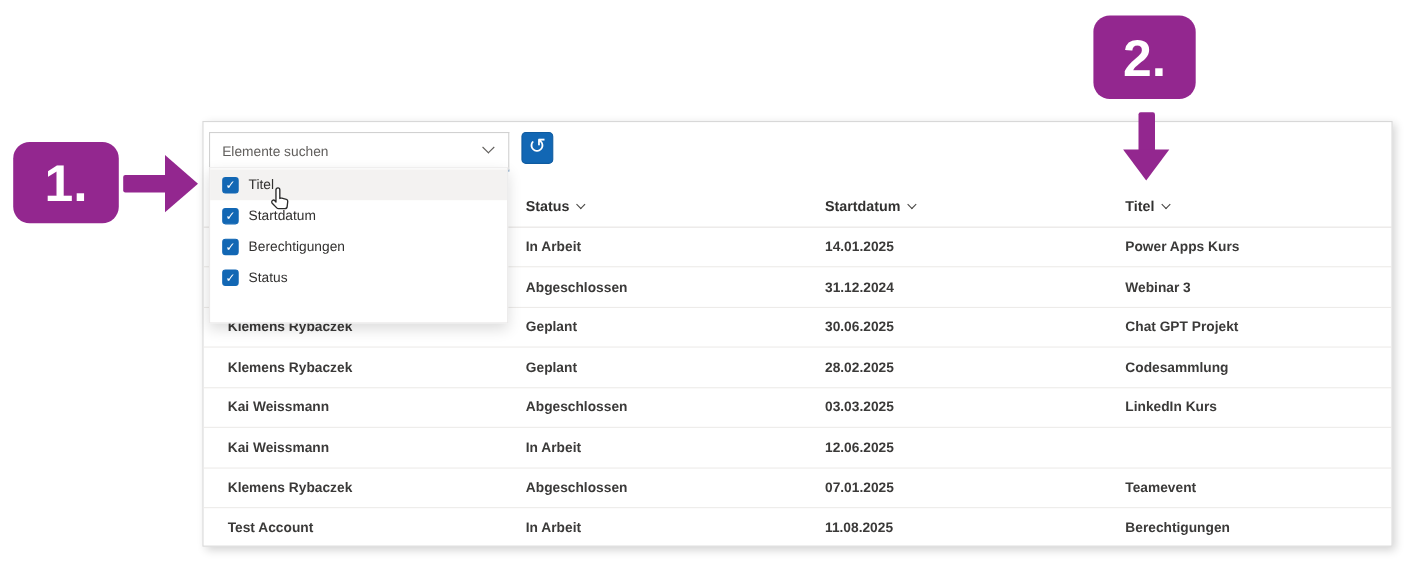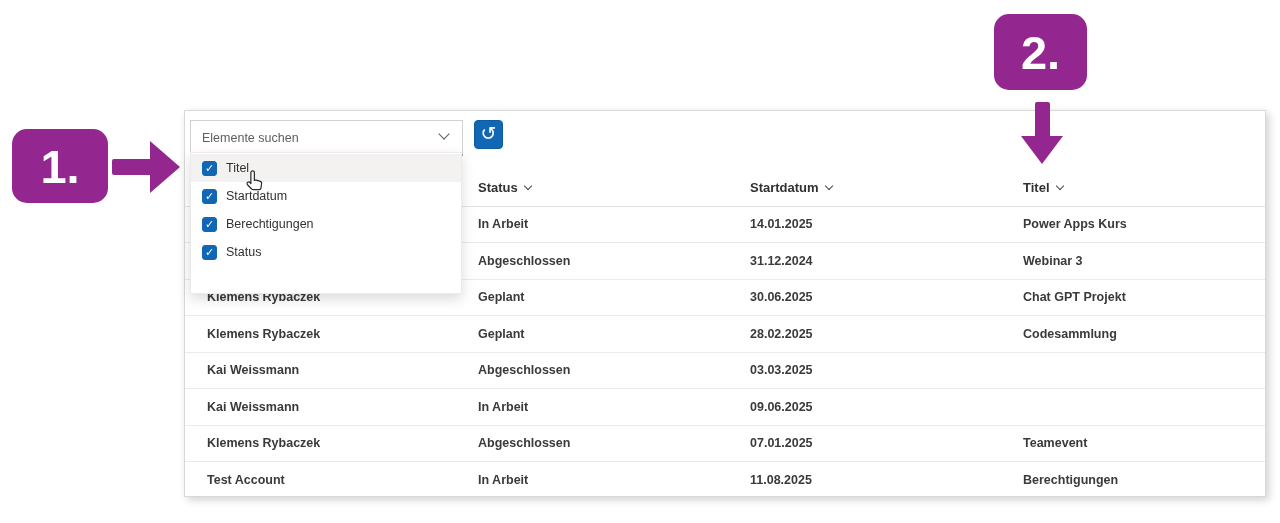--- a/index.html
+++ b/index.html
@@ -125,25 +125,26 @@
     <div class="tr" style="top:204.5px">
       <span class="td c0">Klemens Rybaczek</span>
       <span class="td c1">Geplant</span>
       <span class="td c2">28.02.2025</span>
       <span class="td c3">Codesammlung</span>
     </div>
     <div class="tr" style="top:241px">
       <span class="td c0">Kai Weissmann</span>
       <span class="td c1">Abgeschlossen</span>
       <span class="td c2">03.03.2025</span>
+      <span class="td c3">LinkedIn Kurs</span>
     </div>
     <div class="tr" style="top:277.5px">
       <span class="td c0">Kai Weissmann</span>
       <span class="td c1">In Arbeit</span>
-      <span class="td c2">09.06.2025</span>
+      <span class="td c2">12.06.2025</span>
     </div>
     <div class="tr" style="top:314px">
       <span class="td c0">Klemens Rybaczek</span>
       <span class="td c1">Abgeschlossen</span>
       <span class="td c2">07.01.2025</span>
       <span class="td c3">Teamevent</span>
     </div>
     <div class="tr" style="top:350.5px;border-bottom:none">
       <span class="td c0">Test Account</span>
       <span class="td c1">In Arbeit</span>

